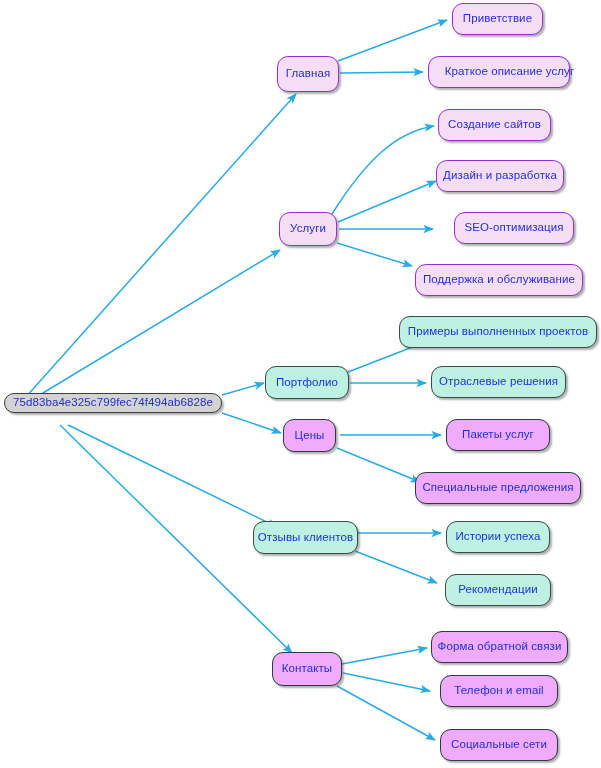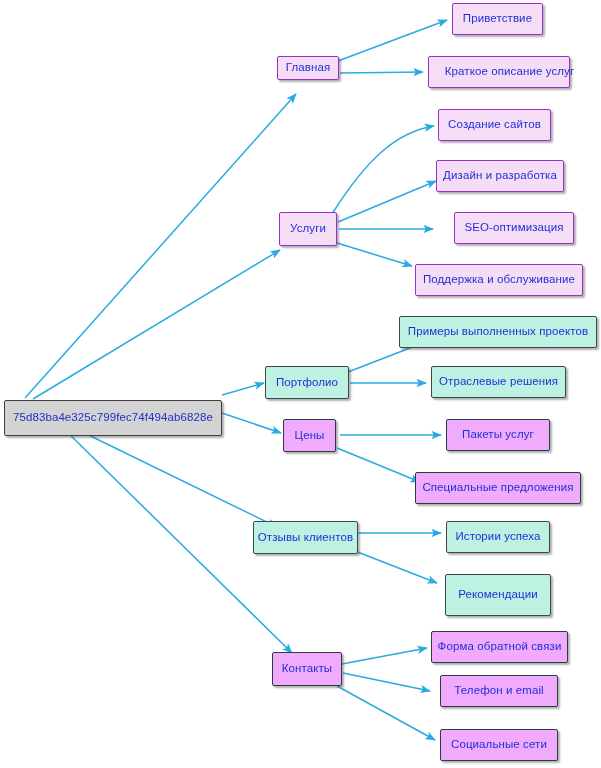--- a/index.html
+++ b/index.html
@@ -23,21 +23,21 @@
     top: 0;
     width: 601px;
     height: 768px;
   }
   .node {
     position: absolute;
     box-sizing: border-box;
     display: flex;
     align-items: center;
     justify-content: center;
-    border-radius: 2px;
+    border-radius: 11px;
     font-size: 11.5px;
     line-height: 1;
     white-space: nowrap;
     letter-spacing: 0.1px;
     z-index: 5;
     box-shadow: 2px 2px 2px rgba(80,80,80,0.45);
   }
   .node-label {
     pointer-events: none;
   }
@@ -102,25 +102,25 @@
 
       <path d="M 358,533 L 441,533"></path>
       <path d="M 355,551 L 437,583"></path>
 
       <path d="M 342,664 L 427,648"></path>
       <path d="M 343,673 L 430,691"></path>
       <path d="M 337,686 L 435,740"></path>
     </g>
   </svg>
 
-  <div class="node n-root" style="left:4px; top:393px; width:218px; height:36px;margin-top:7px;">
+  <div class="node n-root" style="left:4px; top:393px; width:218px; height:20px;">
     <span class="node-label">75d83ba4e325c799fec74f494ab6828e</span>
   </div>
 
-  <div class="node n-pink" style="left:277px; top:56px; width:62px; height:24px;">
+  <div class="node n-pink" style="left:277px; top:56px; width:62px; height:36px;">
     <span class="node-label">Главная</span>
   </div>
   <div class="node n-pink" style="left:452px; top:3px; width:91px; height:32px;">
     <span class="node-label">Приветствие</span>
   </div>
   <div class="node n-pink" style="left:428px; top:56px; width:142px; height:32px;padding-left:21px;">
     <span class="node-label">Краткое описание услуг</span>
   </div>
 
   <div class="node n-pink" style="left:279px; top:212px; width:58px; height:34px;">
@@ -158,21 +158,21 @@
   <div class="node n-cyan" style="left:415px; top:472px; width:166px; height:32px;">
     <span class="node-label">Специальные предложения</span>
   </div>
 
   <div class="node n-mint" style="left:253px; top:521px; width:105px; height:33px;">
     <span class="node-label">Отзывы клиентов</span>
   </div>
   <div class="node n-mint" style="left:446px; top:521px; width:104px; height:32px;">
     <span class="node-label">Истории успеха</span>
   </div>
-  <div class="node n-mint" style="left:445px; top:574px; width:106px; height:42px;">
+  <div class="node n-mint" style="left:445px; top:574px; width:106px; height:32px;">
     <span class="node-label">Рекомендации</span>
   </div>
 
   <div class="node n-cyan" style="left:272px; top:652px; width:70px; height:34px;">
     <span class="node-label">Контакты</span>
   </div>
   <div class="node n-cyan" style="left:431px; top:631px; width:137px; height:32px;">
     <span class="node-label">Форма обратной связи</span>
   </div>
   <div class="node n-cyan" style="left:440px; top:675px; width:118px; height:32px;">

